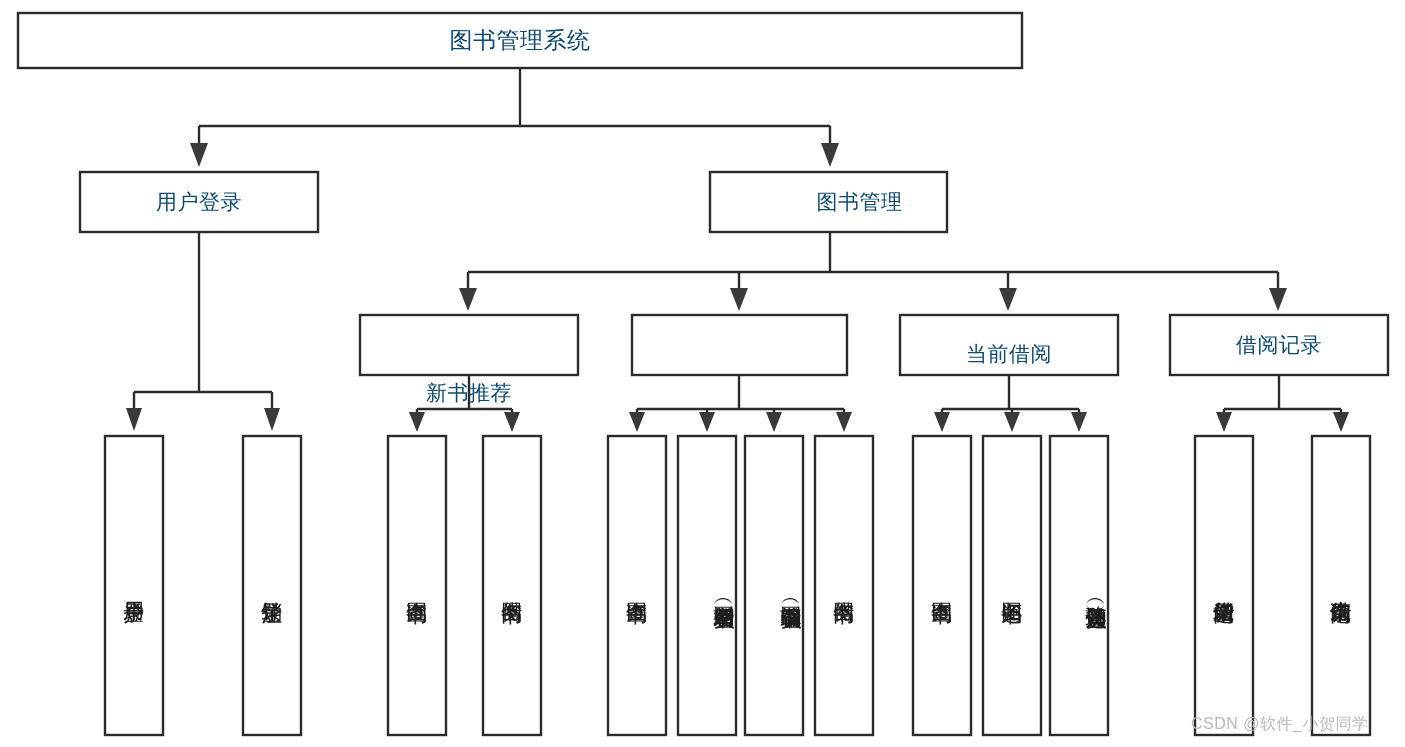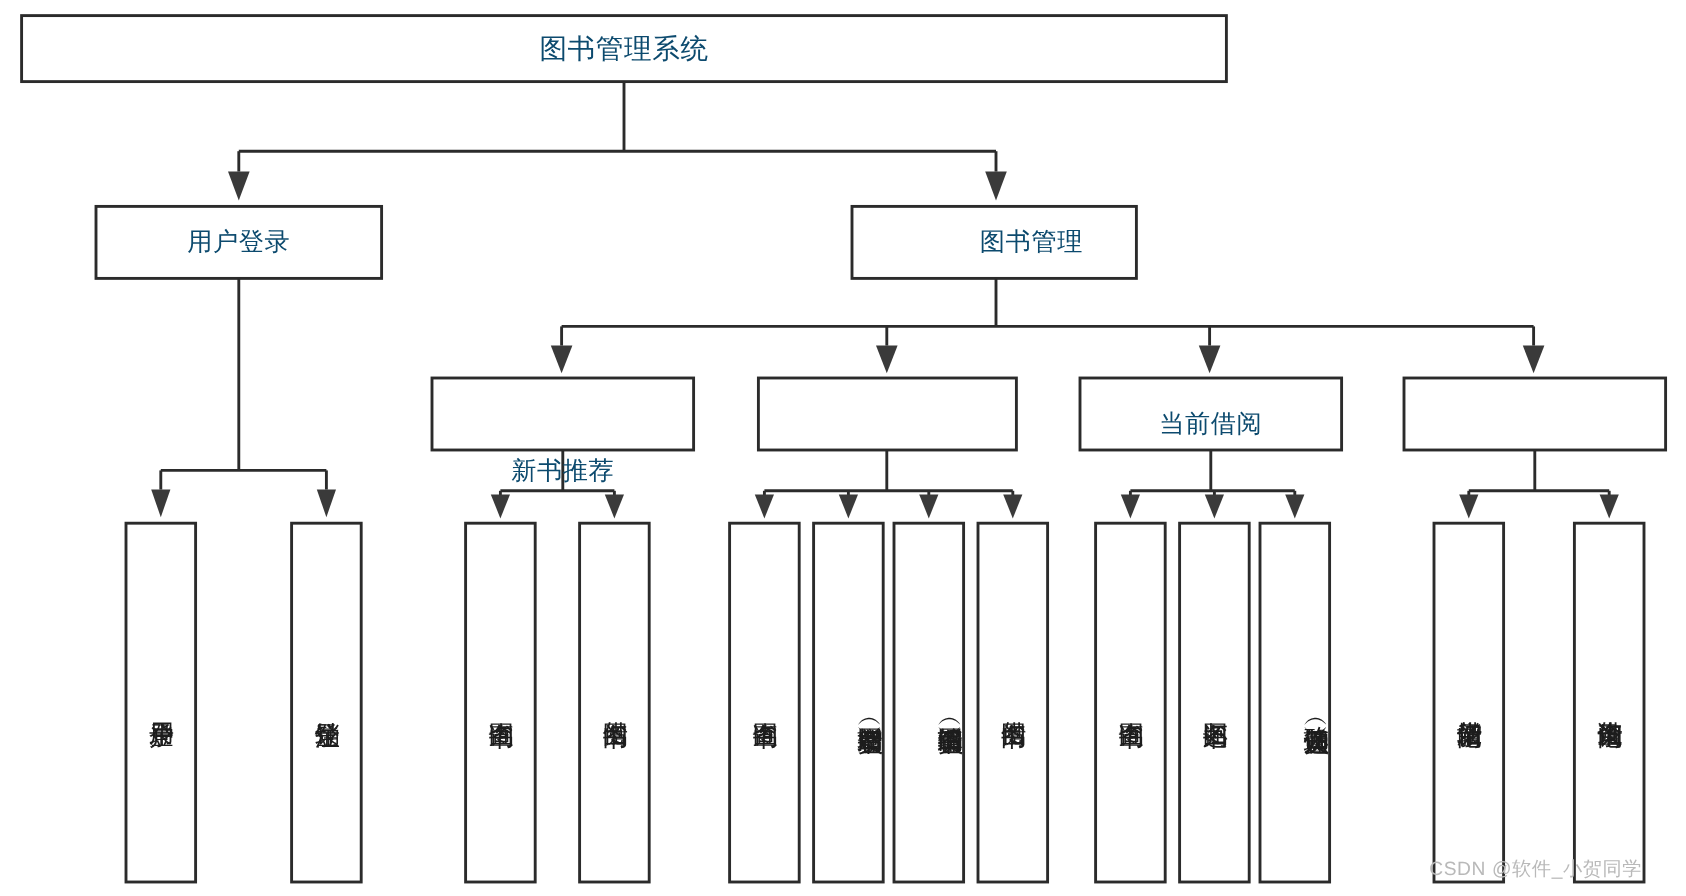--- a/index.html
+++ b/index.html
@@ -183,20 +183,21 @@
     <rect class="node-box" x="1312" y="436" width="58" height="299"></rect>
   </svg>
 
   <div class="node-label-h" style="left:18px; top:13px; width:1004px; height:55px; font-size:23px;">图书管理系统</div>
 
   <div class="node-label-h" style="left:80px; top:172px; width:238px; height:60px;">用户登录</div>
   <div class="node-label-h" style="left:710px; top:172px; width:237px; height:60px;margin-left:31px;">图书管理</div>
 
   <div class="node-label-h" style="left:360px; top:315px; width:218px; height:60px;margin-top:48px;">新书推荐</div>
   <div class="node-label-h" style="left:900px; top:315px; width:218px; height:77px;">当前借阅</div>
+  <div class="node-label-h" style="left:1170px; top:315px; width:218px; height:60px;">借阅记录</div>
 
   <div class="node-label-v" style="left:105px; top:436px; width:58px; height:299px;">用户登录</div>
   <div class="node-label-v" style="left:243px; top:436px; width:58px; height:299px;">注销登录</div>
   <div class="node-label-v" style="left:388px; top:436px; width:58px; height:299px;">查询图书</div>
   <div class="node-label-v" style="left:483px; top:436px; width:58px; height:299px;">借阅图书</div>
   <div class="node-label-v" style="left:608px; top:436px; width:58px; height:299px;">查询图书</div>
   <div class="node-label-v" style="left:678px; top:436px; width:58px; height:299px; align-items:flex-start; padding-top:12px; box-sizing:border-box;">新增图书（管理员）</div>
   <div class="node-label-v" style="left:745px; top:436px; width:58px; height:299px; align-items:flex-start; padding-top:12px; box-sizing:border-box;">编辑图书（管理员）</div>
   <div class="node-label-v" style="left:815px; top:436px; width:58px; height:299px;">借阅图书</div>
   <div class="node-label-v" style="left:913px; top:436px; width:58px; height:299px;">查询图书</div>

